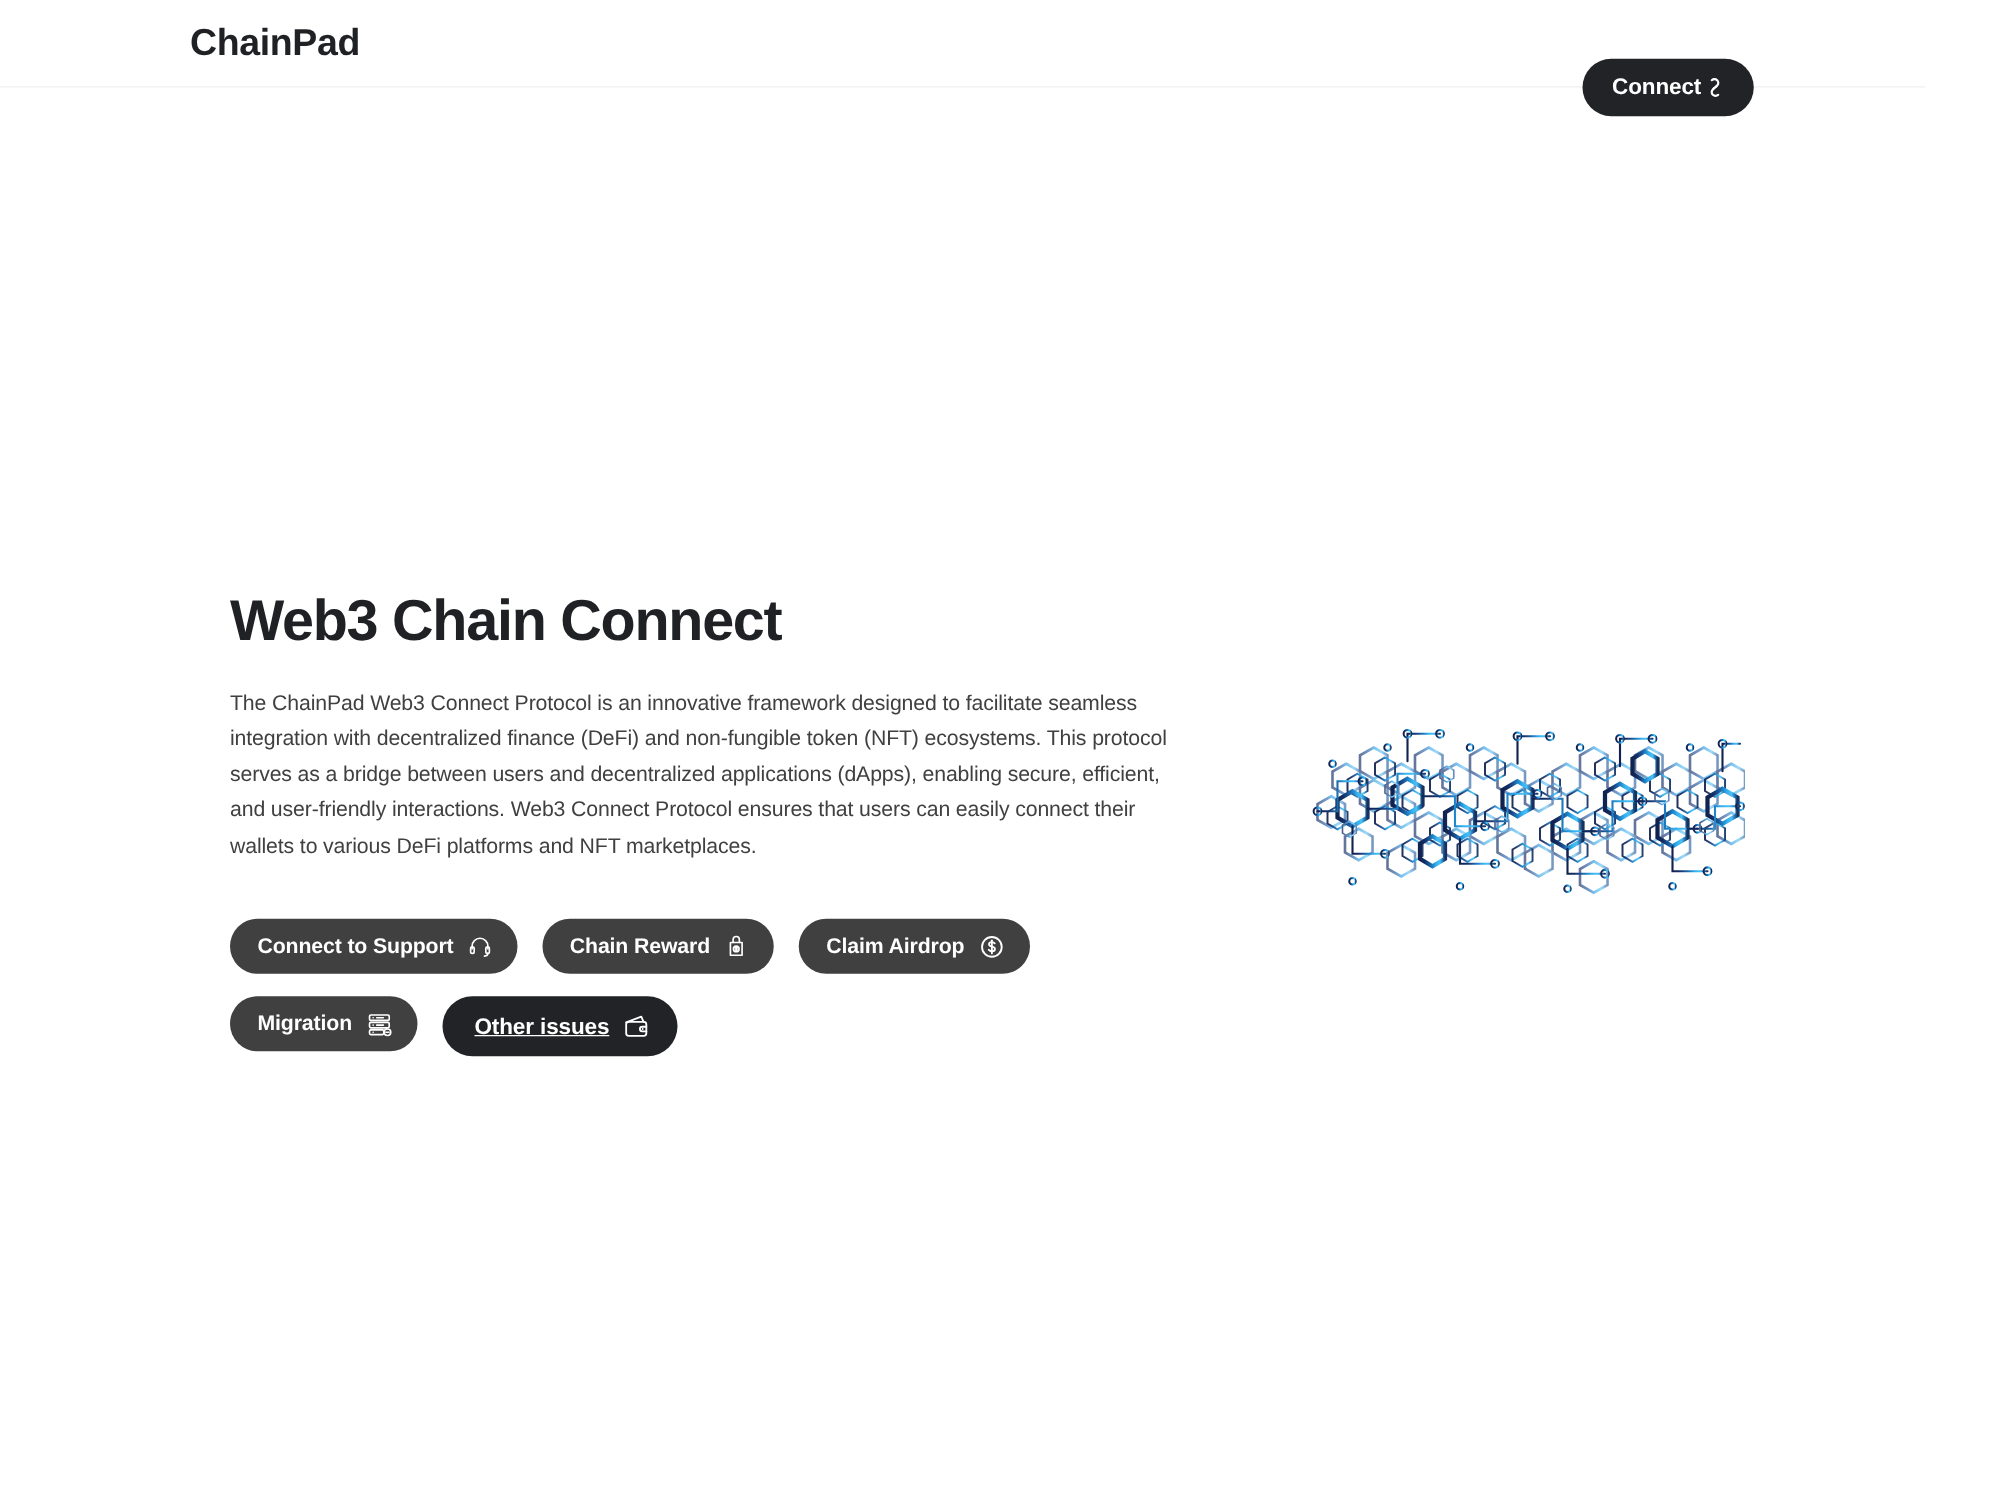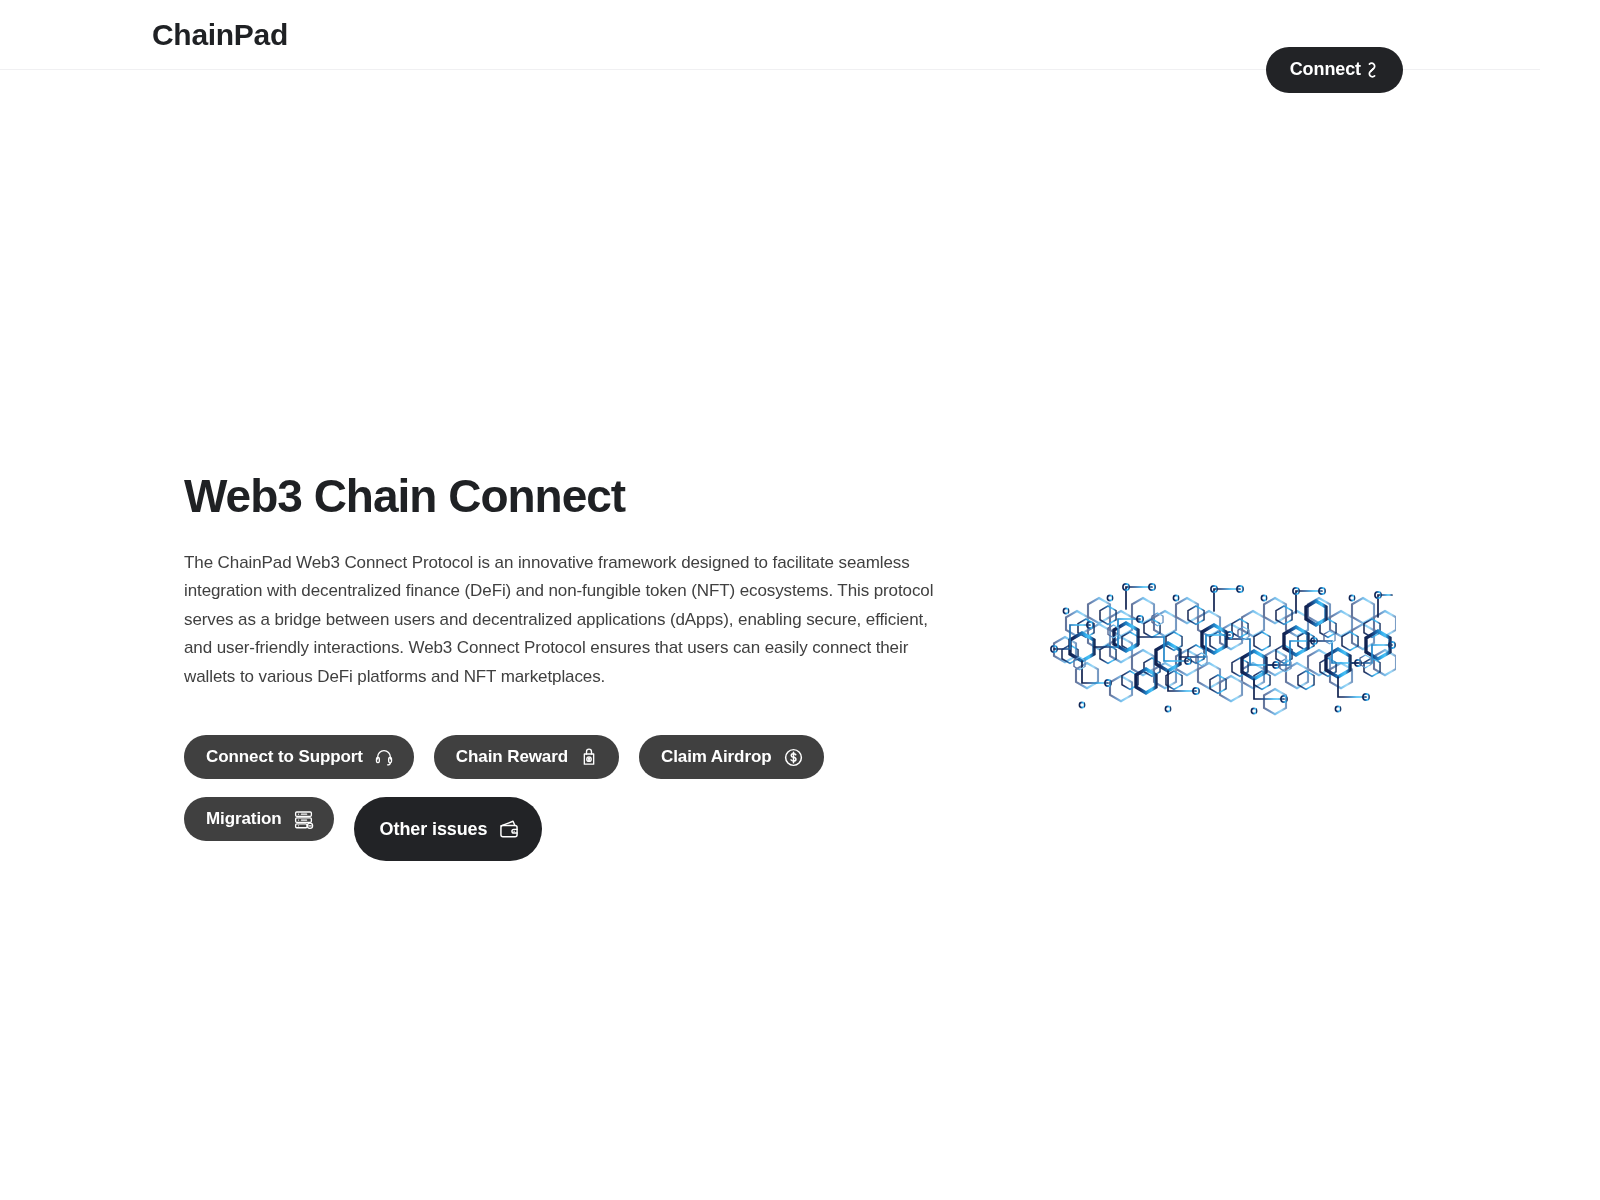--- a/index.html
+++ b/index.html
@@ -130,21 +130,21 @@
     font-family: "Liberation Sans", sans-serif;
     font-size: 17px;
     font-weight: 700;
     letter-spacing: -0.1px;
     color: #ffffff;
     cursor: pointer;
     white-space: nowrap;
   }
   .pill .ico { display: inline-flex; align-items: center; }
   .pill--blue { background: #404040; }
-  .pill--dark { background: #222326; padding: 0 22px 0 26px; height: 64px; font-size: 18px; }
+  .pill--dark { background: #222326; padding: 0 22px 0 26px; height: 48px; font-size: 18px; text-decoration: underline; }
 
   
   .hero-art {
     position: absolute;
     left: 1048px;
     top: 495px;
     width: 348px;
     height: 160px;
   }
   .hero-art svg { display: block; width: 100%; height: 100%; }

